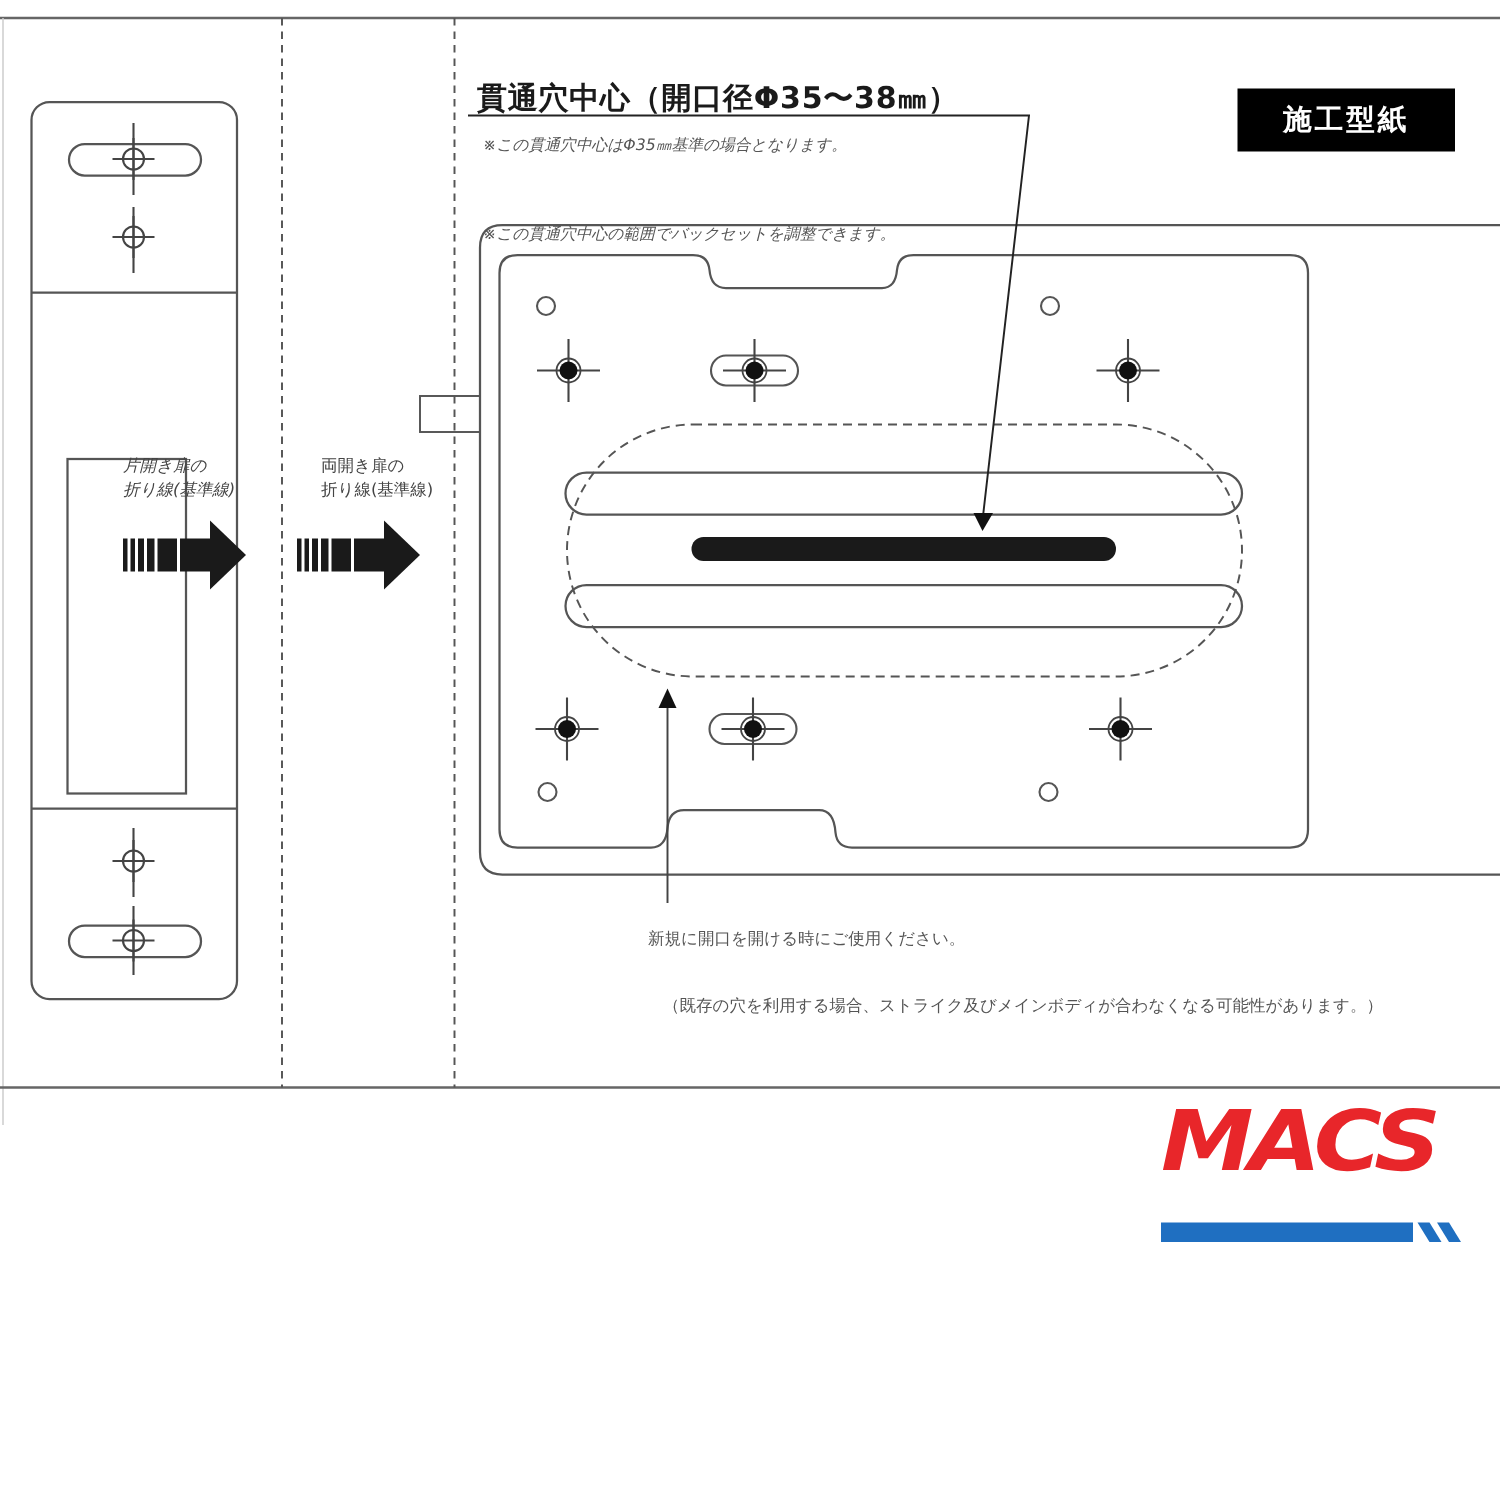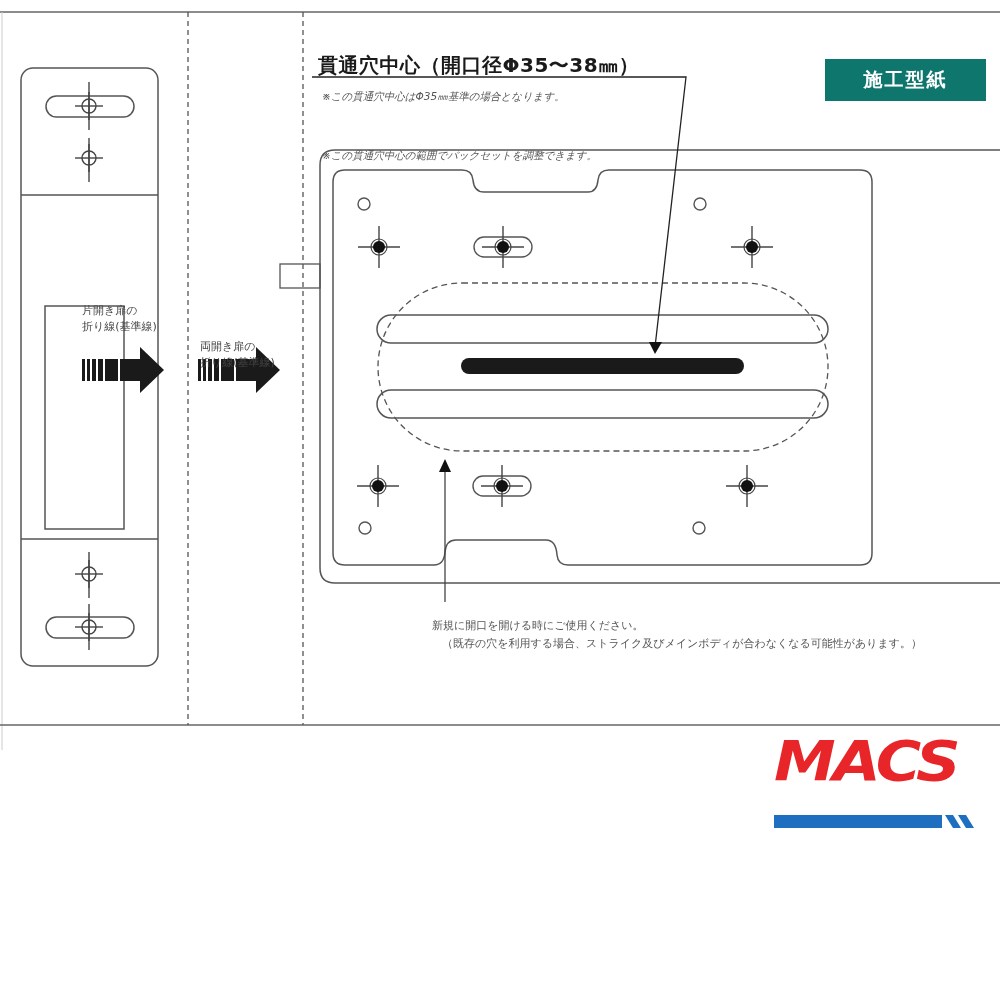--- a/index.html
+++ b/index.html
@@ -3,27 +3,27 @@
 <meta charset="utf-8">
 <style>
   html, body { margin:0; padding:0; background:#ffffff; }
   body { width:1000px; height:1000px; position:relative; overflow:hidden;
          font-family:"DejaVu Sans", "Liberation Sans", sans-serif; }
   #canvas { position:absolute; left:0; top:0; width:1000px; height:1000px; }
   .txt { position:absolute; white-space:nowrap; color:#222; }
   .title { left:318px; top:52px; font-size:20px; font-weight:bold; color:#1a1a1a; letter-spacing:0.5px; }
   .note { left:322px; font-size:10.5px; color:#555;font-style:italic; }
   .note1 { top:90px; } .note2 { top:107px;margin-top:42px; }
-  .badge { position:absolute; left:825px; top:59px; width:161px; height:42px; background:#0f766e;
+  .badge { position:absolute; left:825px; top:59px; width:145px; height:42px; background:#000000;
            color:#fff; font-size:19px; font-weight:bold; display:flex; align-items:center; justify-content:center; letter-spacing:2px; }
   .fold { font-size:11px; color:#444; line-height:16px; }
-  .fold1 { left:82px; top:303px; }
-  .fold2 { left:200px; top:303px;margin-top:36px; }
+  .fold1 { left:82px; top:303px;font-style:italic; }
+  .fold2 { left:214px; top:303px; }
   .bnote { left:432px; font-size:11px; color:#555; }
-  .bnote1 { top:618px; } .bnote2 { top:636px; left:442px;text-align:center; }
+  .bnote1 { top:618px; } .bnote2 { top:663px; left:442px;text-align:center; }
   .logo { position:absolute; left:772px; top:736px; width:210px; height:80px; }
   .logo-text { position:absolute; left:2px; top:-8px; font-size:62px; font-weight:900; font-style:italic;
                color:#e8262a; font-family:"DejaVu Sans", sans-serif; letter-spacing:-3px; transform:scaleY(0.9); transform-origin:top left; }
 </style>
 </head>
 <body>
 
 <svg id="canvas" viewBox="0 0 1000 1000" xmlns="http://www.w3.org/2000/svg">
   <defs>
     <g id="crosshair-open">

